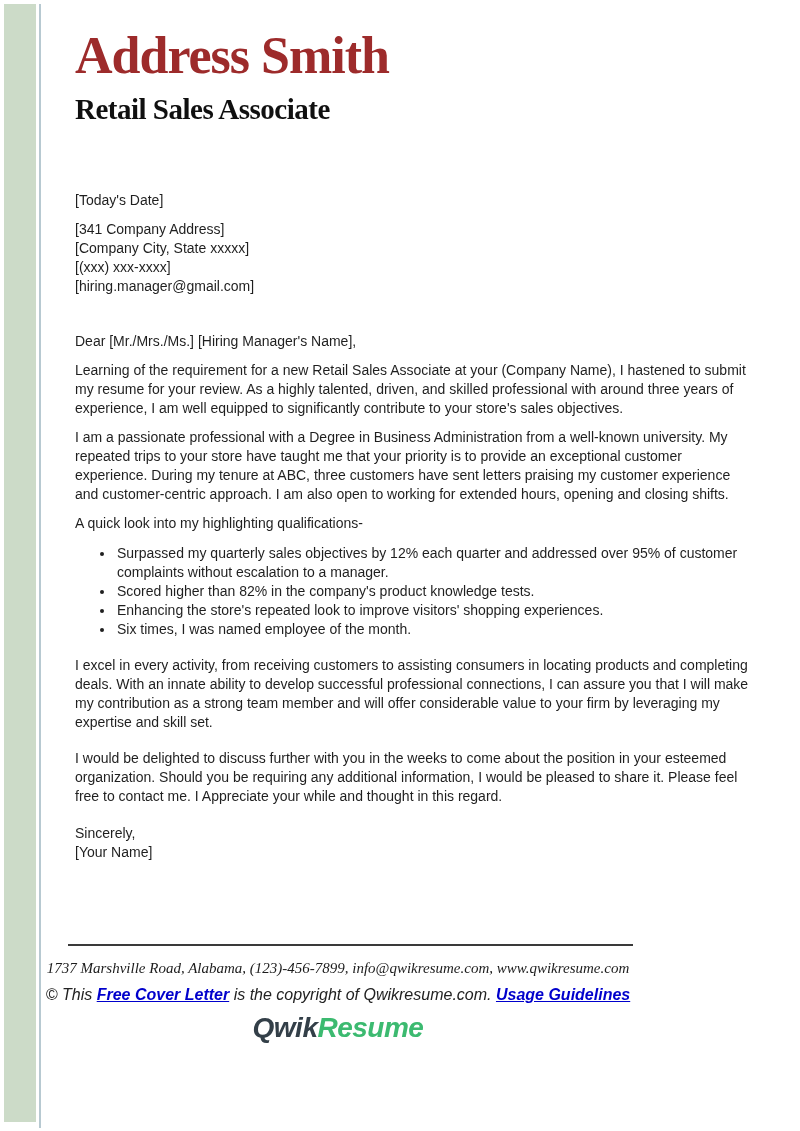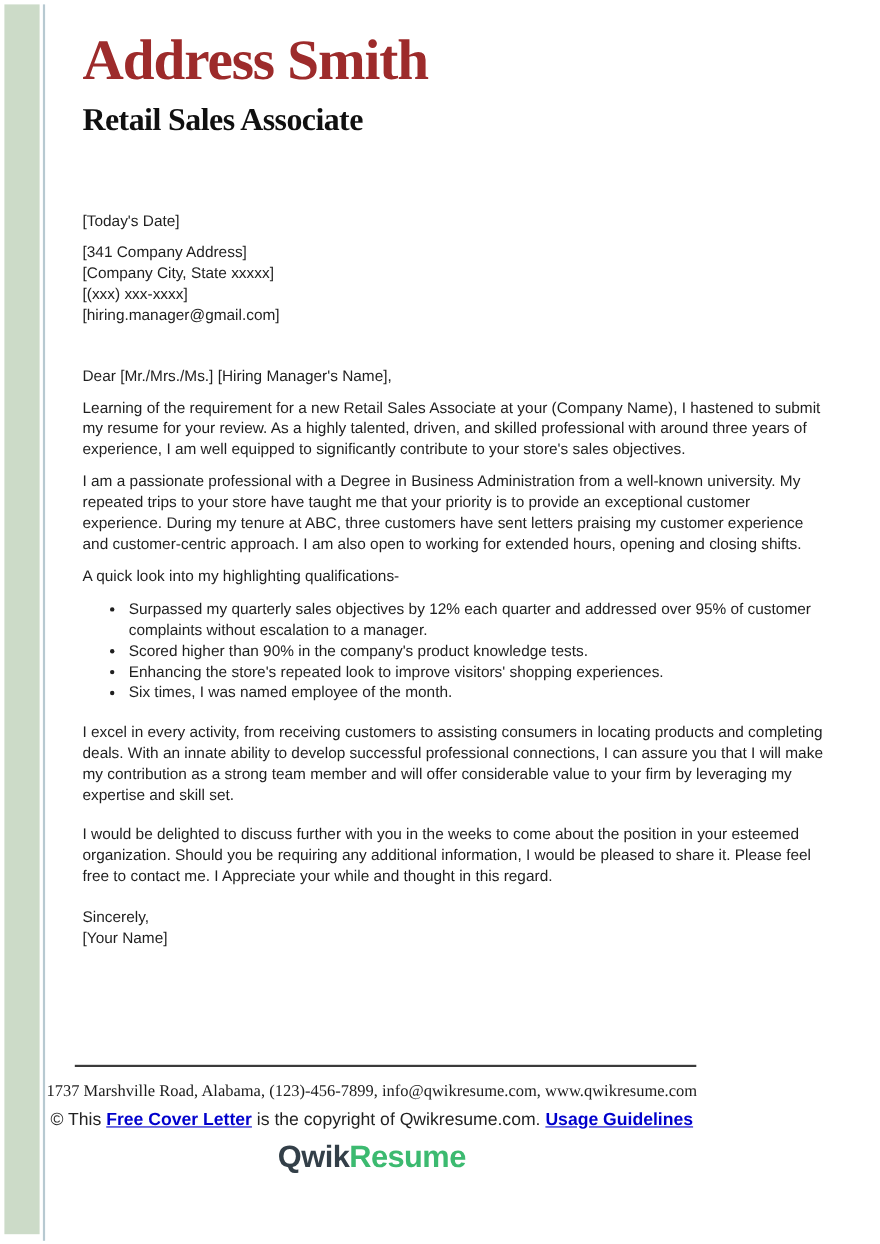--- a/index.html
+++ b/index.html
@@ -84,22 +84,23 @@
   ul.qual-list li {
     margin: 0;
     padding-left: 2px;
   }
   .signoff {
     margin-top: 18px;
   }
   .page-footer {
     position: absolute;
     left: 0;
-    top: 968px;
+    top: 944px;
     width: 676px;
+    font-style: italic;
   }
   .footer-rule {
     margin: 0 43px 0 68px;
     height: 2px;
     background: #3a3a3a;
   }
   .footer-contact {
     margin-top: 14px;
     text-align: center;
     font-family: "Liberation Serif", serif;
@@ -153,21 +154,21 @@
 
       <p class="salutation">Dear [Mr./Mrs./Ms.] [Hiring Manager's Name],</p>
 
       <p class="para">Learning of the requirement for a new Retail Sales Associate at your (Company Name), I hastened to submit my resume for your review. As a highly talented, driven, and skilled professional with around three years of experience, I am well equipped to significantly contribute to your store's sales objectives.</p>
       <p class="para">I am a passionate professional with a Degree in Business Administration from a well-known university. My repeated trips to your store have taught me that your priority is to provide an exceptional customer experience. During my tenure at ABC, three customers have sent letters praising my customer experience and customer-centric approach. I am also open to working for extended hours, opening and closing shifts.</p>
 
       <p class="para">A quick look into my highlighting qualifications-</p>
 
       <ul class="qual-list">
         <li>Surpassed my quarterly sales objectives by 12% each quarter and addressed over 95% of customer complaints without escalation to a manager.</li>
-        <li>Scored higher than 90% in the company's product knowledge tests.</li>
+        <li>Scored higher than 82% in the company's product knowledge tests.</li>
         <li>Enhancing the store's repeated look to improve visitors' shopping experiences.</li>
         <li>Six times, I was named employee of the month.</li>
       </ul>
 
       <p class="para-wide">I excel in every activity, from receiving customers to assisting consumers in locating products and completing deals. With an innate ability to develop successful professional connections, I can assure you that I will make my contribution as a strong team member and will offer considerable value to your firm by leveraging my expertise and skill set.</p>
       <p class="para-wide">I would be delighted to discuss further with you in the weeks to come about the position in your esteemed organization. Should you be requiring any additional information, I would be pleased to share it. Please feel free to contact me. I Appreciate your while and thought in this regard.</p>
 
       <div class="signoff">
         <div>Sincerely,</div>
         <div>[Your Name]</div>

